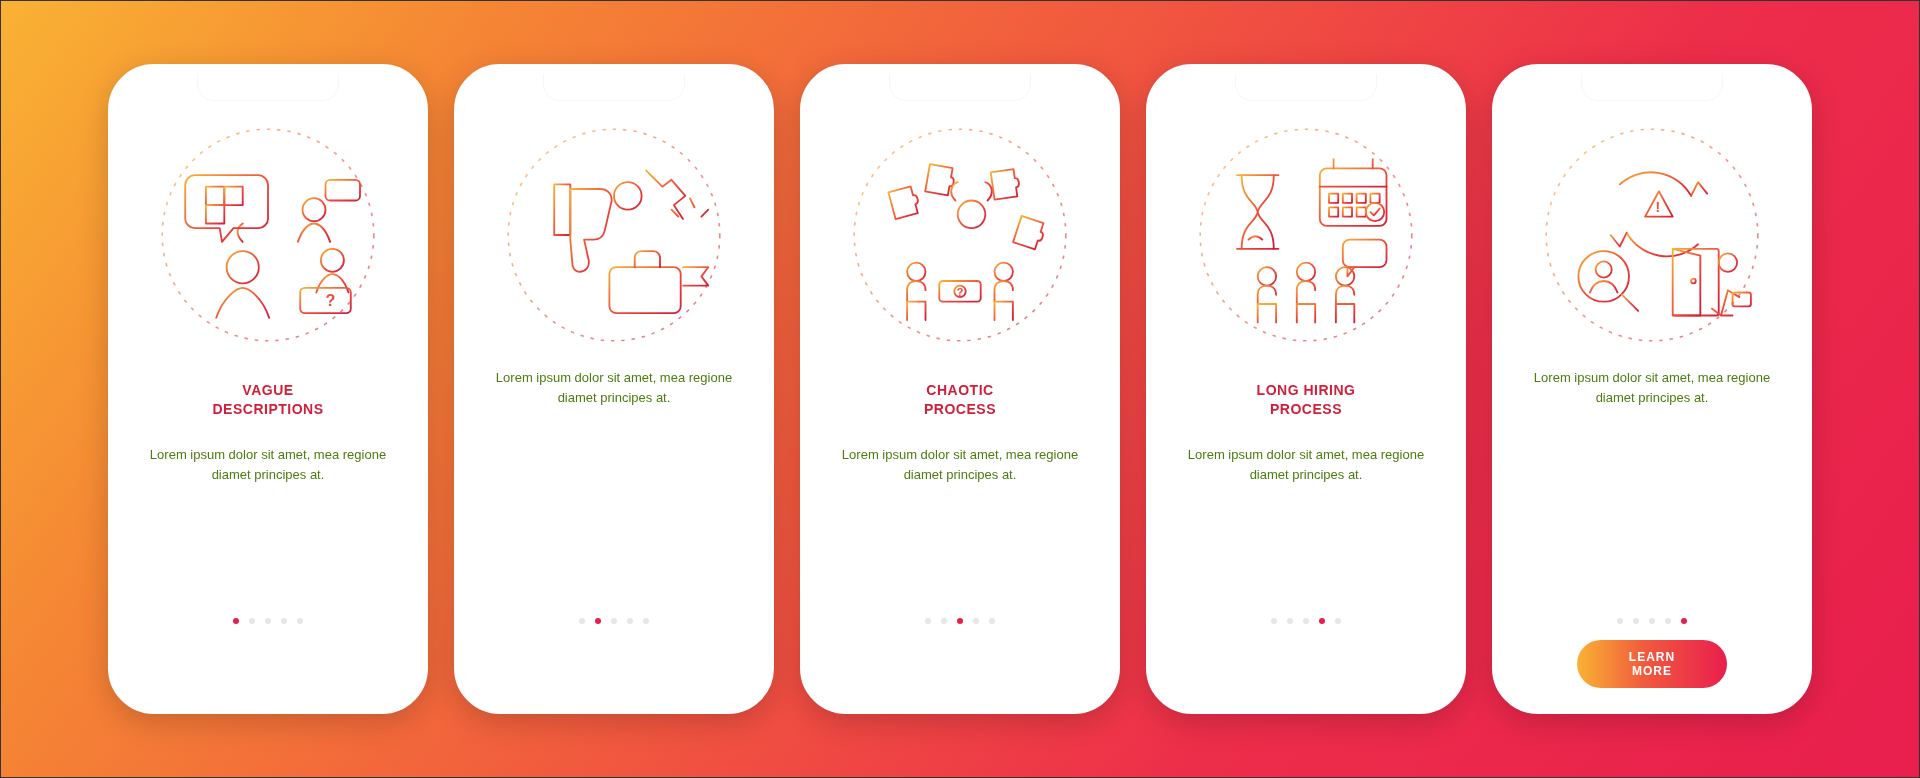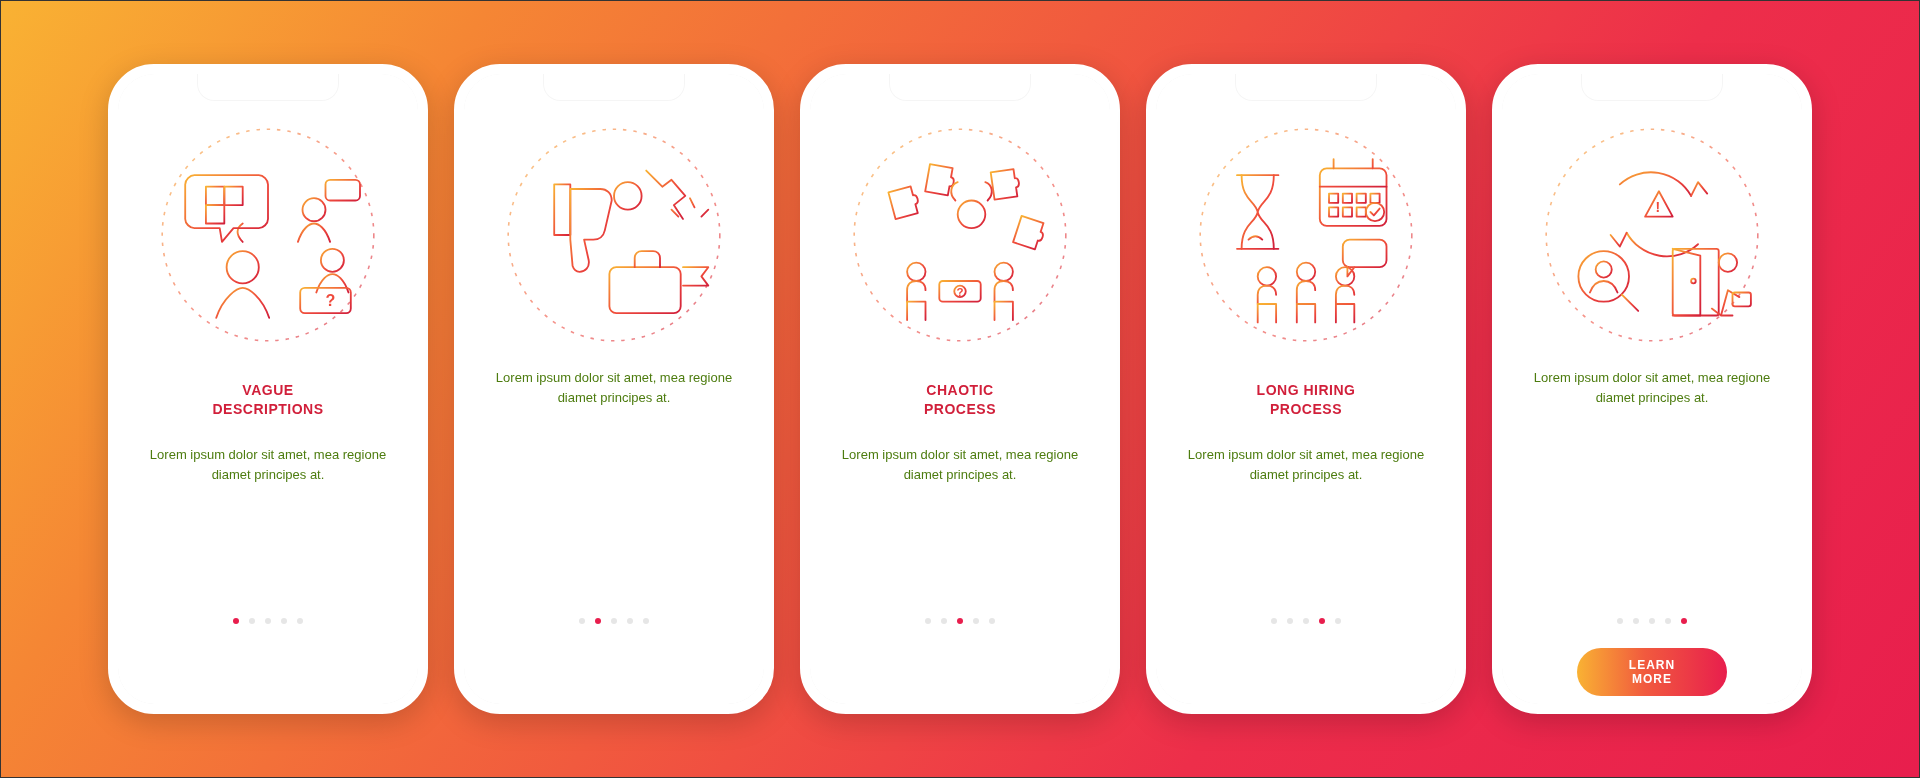--- a/index.html
+++ b/index.html
@@ -97,21 +97,21 @@
     gap: 10px;
   }
   .dot {
     width: 6px; height: 6px;
     border-radius: 50%;
     background: #e6e6e6;
   }
   .dot.active { background: #e81e4d; }
   .cta {
     position: absolute;
-    bottom: 8px;
+    bottom: 16px;
     left: 50%;
     transform: translateX(-50%);
     padding: 10px 30px;
     border-radius: 999px;
     border: none;
     font-size: 12px;
     font-weight: 700;
     letter-spacing: 1px;
     color: #fff;
     text-transform: uppercase;

